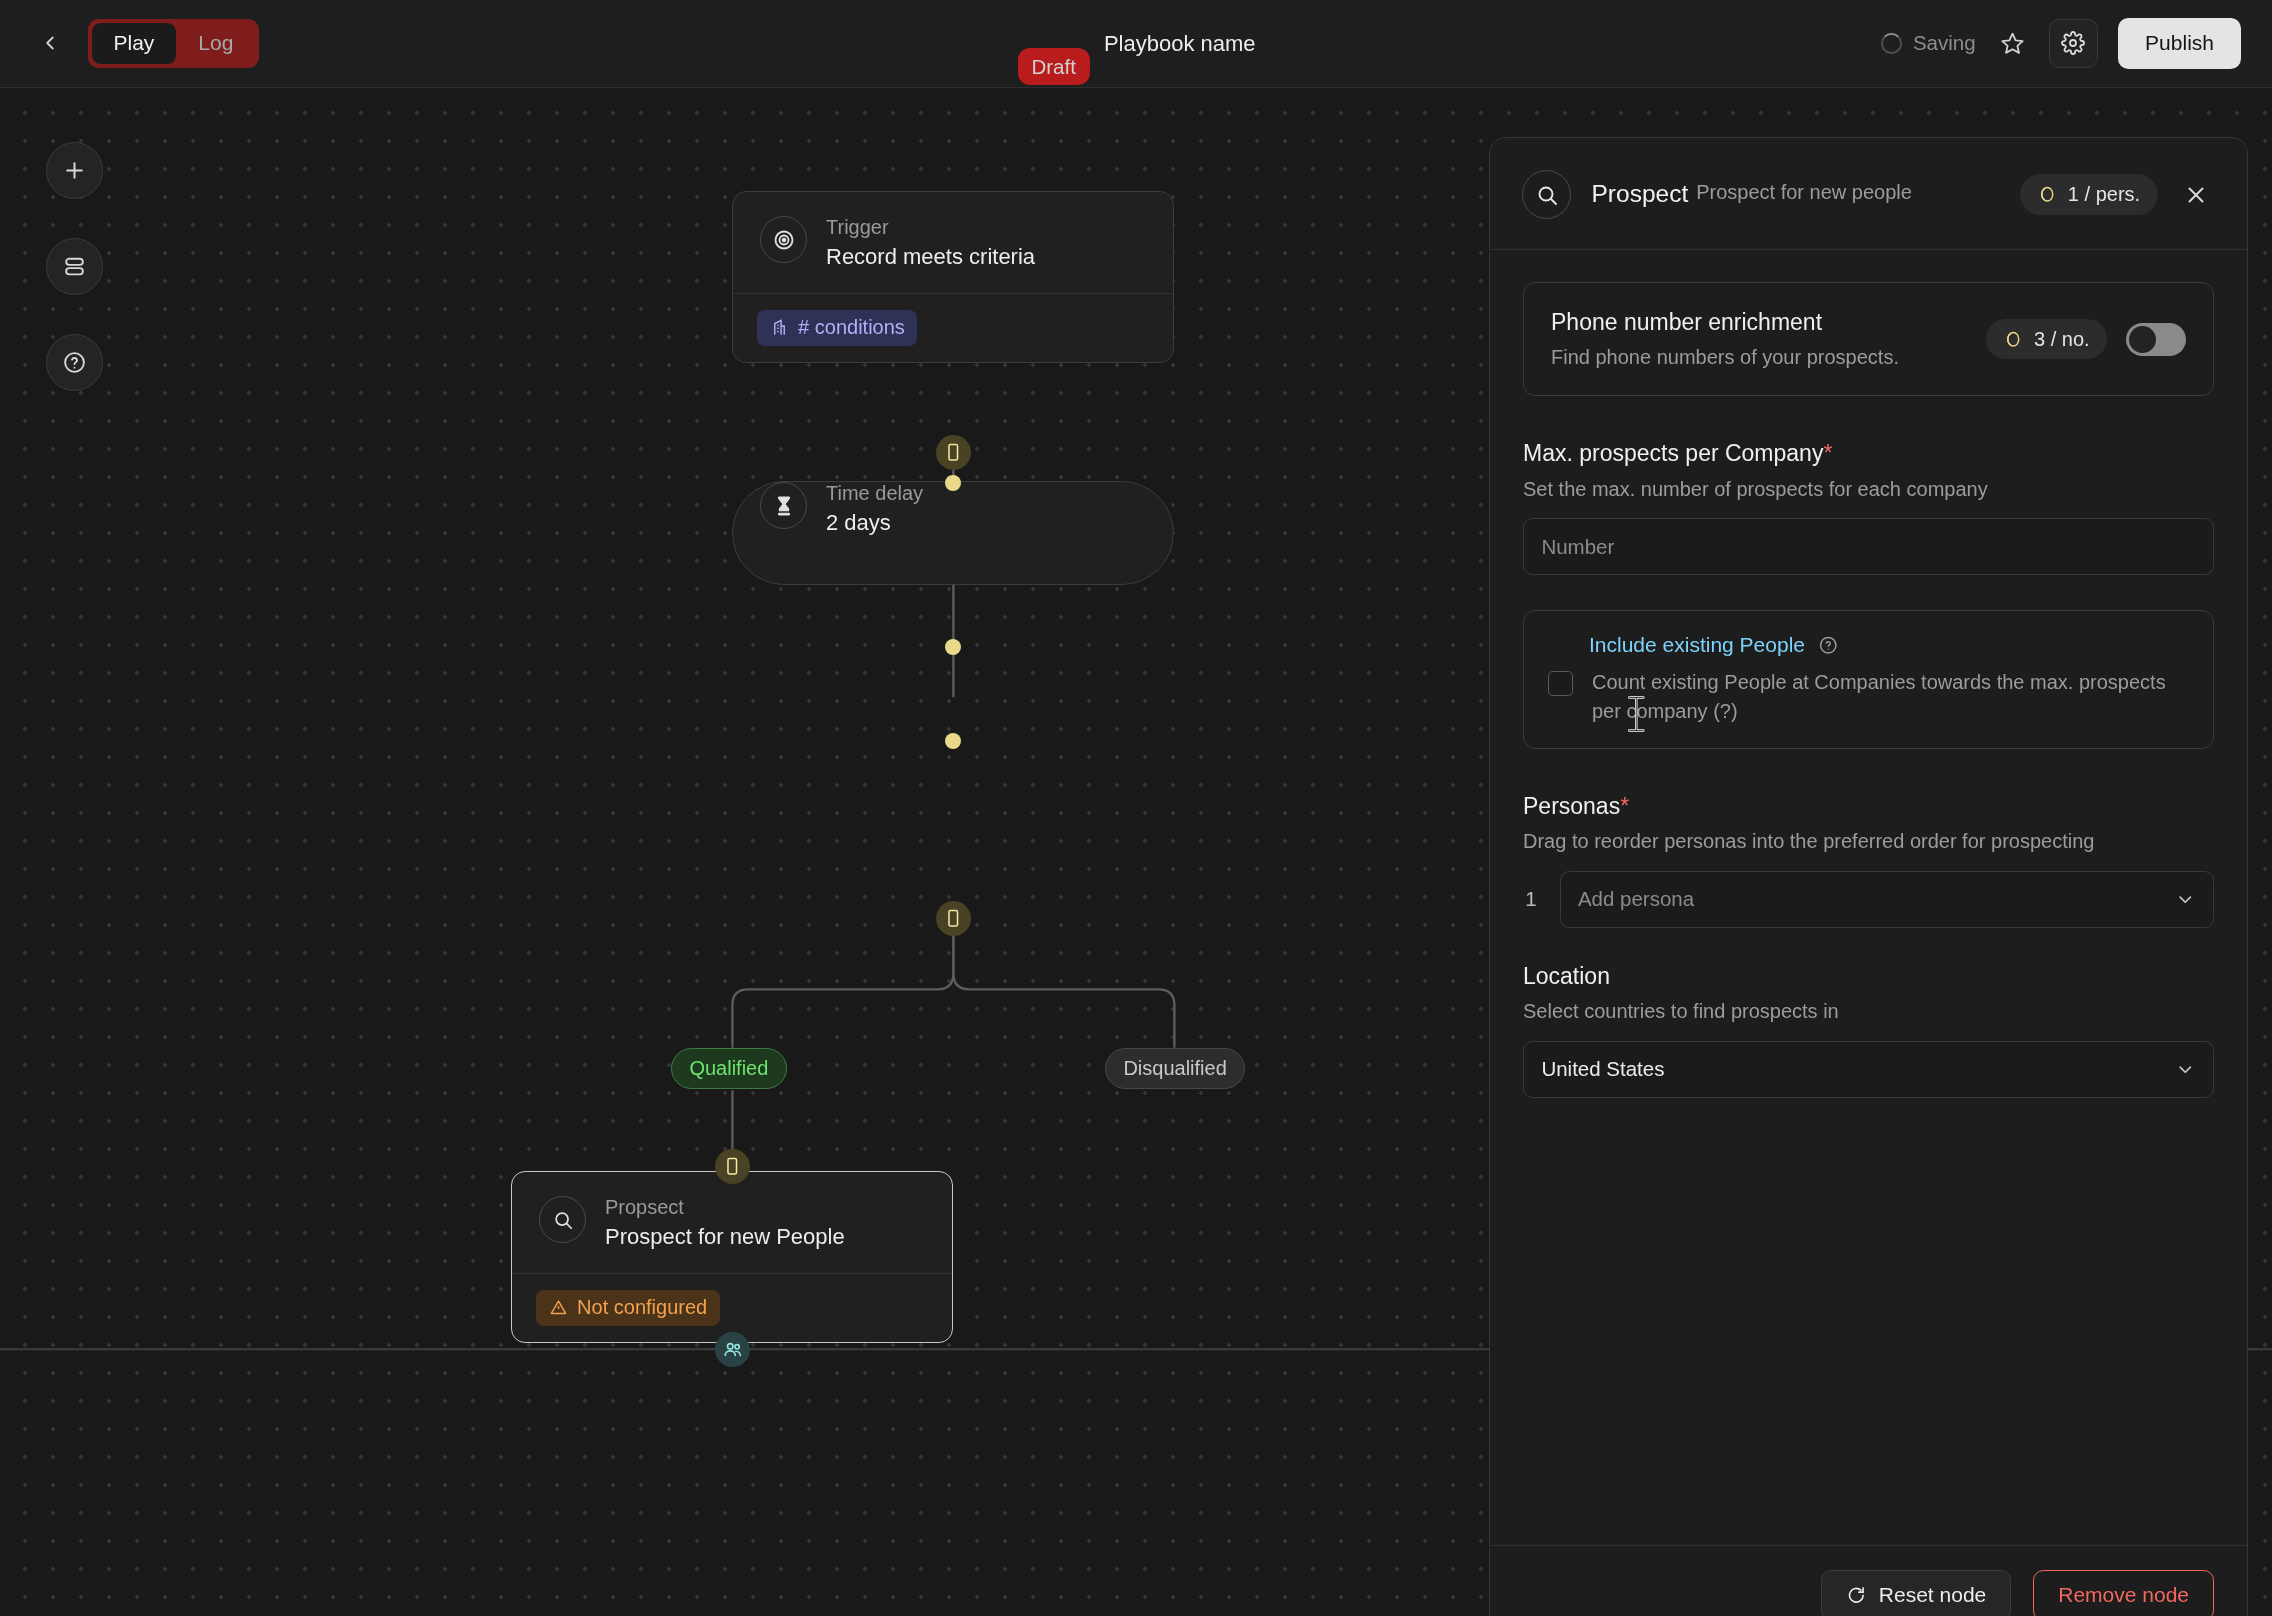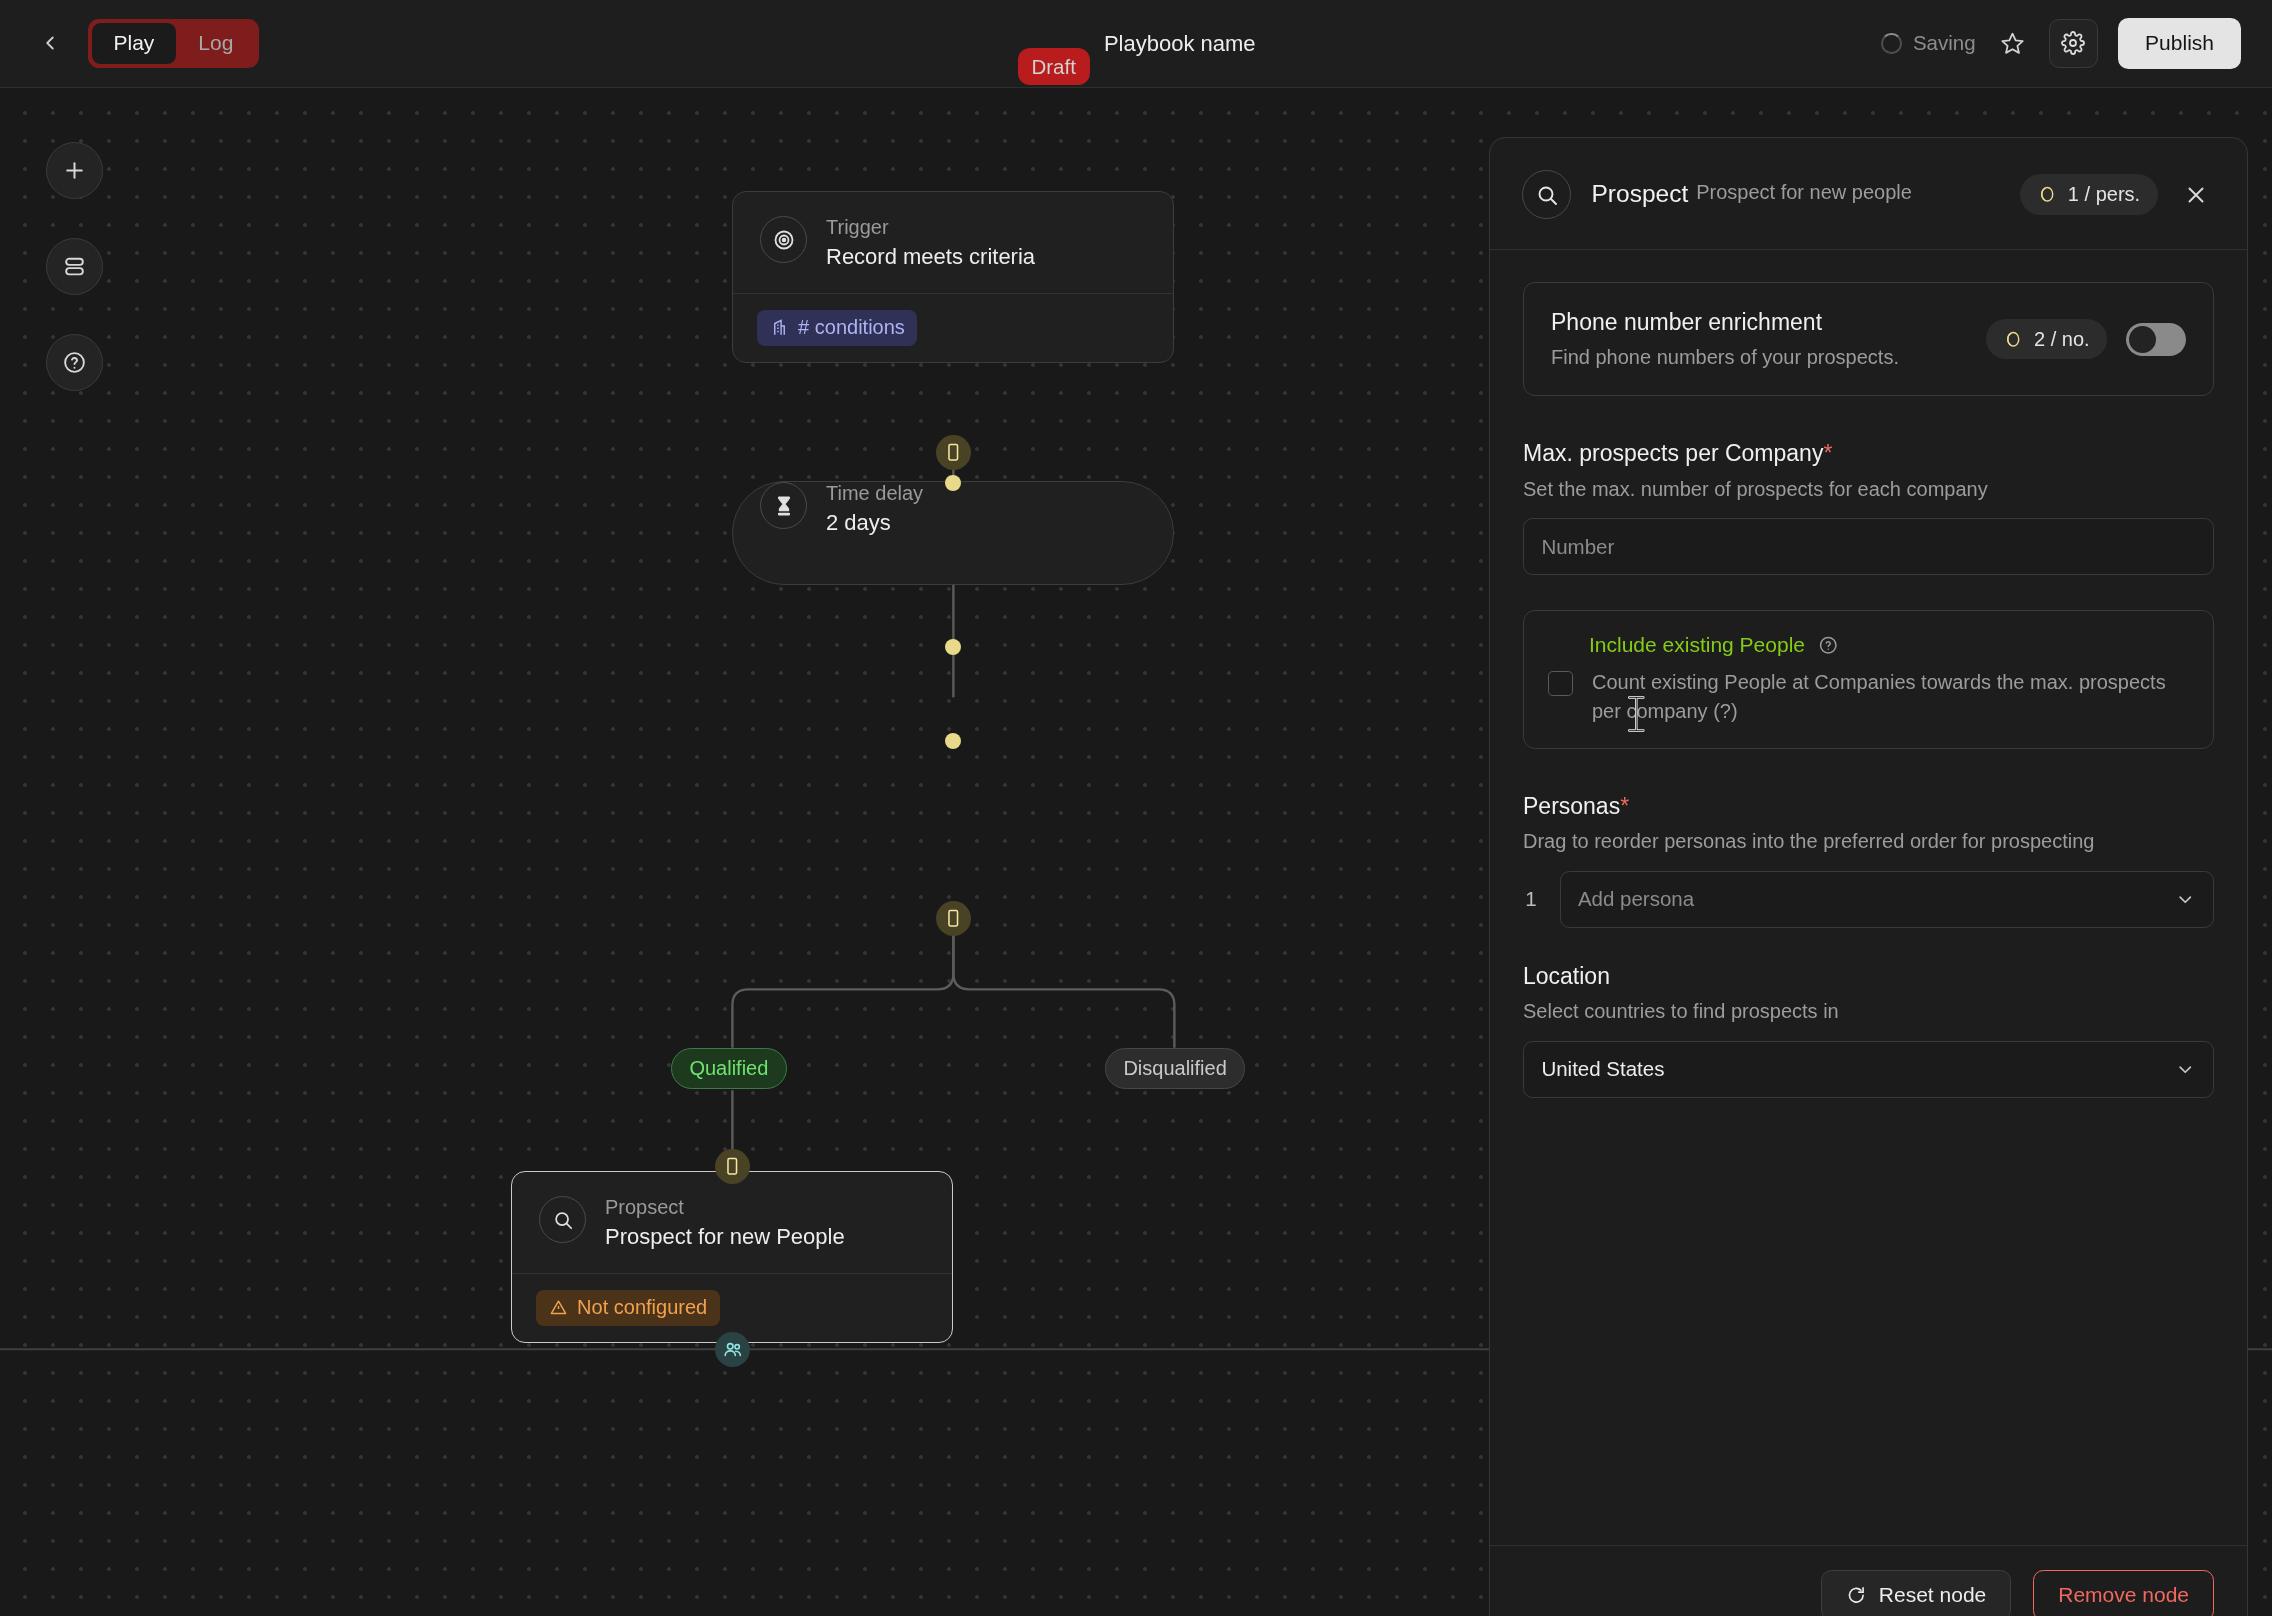--- a/index.html
+++ b/index.html
@@ -199,21 +199,21 @@
     width: 100%; height: 57px; background: #1b1b1b; border: 0.8px solid #3a3a3a;
     border-radius: 9.5px; padding: 0 17.4px; color: #ededed; font-size: 20.5px;
     font-family: "Liberation Sans", sans-serif; outline: none;
   }
   .input::placeholder { color: #8b8b8b; }
 
   .check-card {
     border: 0.8px solid #3a3a3a; border-radius: 12px; padding: 22px 24px;
   }
   .check-head { display: flex; align-items: center; gap: 12.6px; margin-bottom: 11px; padding-left: 41px; }
-  .check-head-lbl { font-size: 21px; color: #84cc16; line-height: 1.1; }
+  .check-head-lbl { font-size: 21px; color: #7dd3fc; line-height: 1.1; }
   .q-ic { width: 20.5px; height: 20.5px; color: #9a9a9a; display: flex; }
   .check-row { display: flex; align-items: flex-start; gap: 19px; }
   .cbox {
     width: 25px; height: 25px; border: 0.8px solid #5a5a5a; border-radius: 4.7px;
     flex: 0 0 25px; background: #1b1b1b; margin-top: 3.2px; cursor: pointer;
   }
   .check-desc { font-size: 20px; color: #9c9c9c; line-height: 1.45; }
 
   .persona-row { display: flex; align-items: center; gap: 20.5px; }
   .persona-num { font-size: 20.5px; color: #bdbdbd; width: 16px; text-align: center; }
@@ -476,21 +476,21 @@
         <div class="enrich-card">
           <div class="enrich-txt">
             <div class="enrich-title">Phone number enrichment</div>
             <div class="enrich-sub">Find phone numbers of your prospects.</div>
           </div>
           <div class="credit-chip">
             <svg width="20.5" height="20.5" viewBox="0 0 24 24" fill="none" stroke="#e9d98a" stroke-width="1.7">
                 <ellipse cx="12" cy="12" rx="6.4" ry="8"></ellipse>
                 <path d="M9.4 5.2C7.2 6.4 5.6 9 5.6 12s1.6 5.6 3.8 6.8"></path>
               </svg>
-            <span>2 / no.</span>
+            <span>3 / no.</span>
           </div>
           <div class="toggle">
               <div class="knob"></div>
             </div>
         </div>
 
         <div class="field">
           <div class="field-label"><span>Max. prospects per Company</span><span class="req">*</span></div>
           <div class="field-help">Set the max. number of prospects for each company</div>
           <input class="input" type="text" placeholder="Number" style="">

